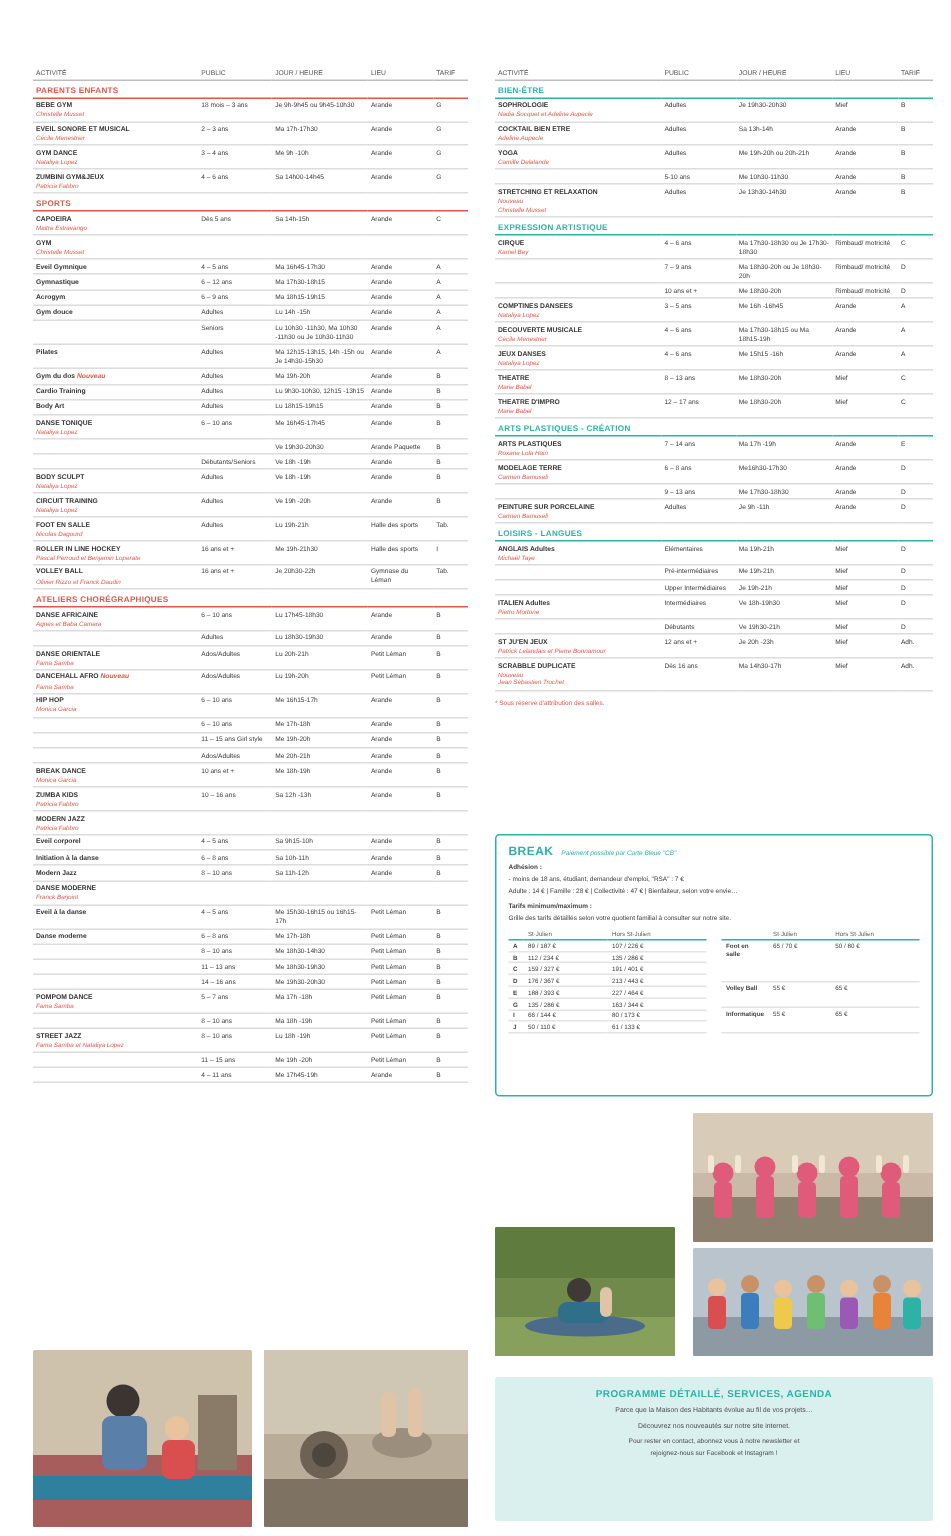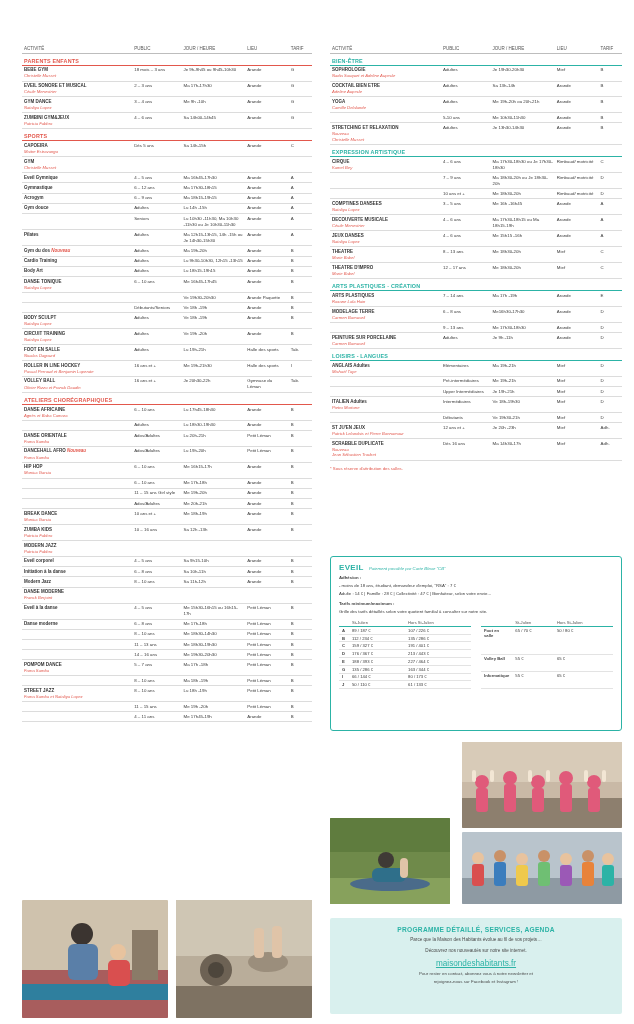--- a/index.html
+++ b/index.html
@@ -660,21 +660,21 @@
             <td class="sub">Ma 14h30-17h</td>
             <td class="sub">Mief</td>
             <td class="sub">Adh.</td>
           </tr>
         </tbody>
     </table>
     <div class="note-red">* Sous réserve d'attribution des salles.</div>
   </div>
 
   <div class="tarifs">
-    <h3>EVEIL</h3>
+    <h3>BREAK</h3>
     <span class="sub-h">Paiement possible par Carte Bleue "CB"</span>
     <p class="lbl">Adhésion :</p>
     <p>- moins de 18 ans, étudiant, demandeur d'emploi, "RSA" : 7 €</p>
     <p>Adulte : 14 € | Famille : 28 € | Collectivité : 47 € | Bienfaiteur, selon votre envie…</p>
     <p class="lbl" style="margin-top:3px;">Tarifs minimum/maximum :</p>
     <p>Grille des tarifs détaillés selon votre quotient familial à consulter sur notre site.</p>
     <div class="price-tables">
       <table class="ptab" id="ptab1">
           <thead>
             <tr>
@@ -841,18 +841,17 @@
       <ellipse cx="92" cy="62" rx="20" ry="10" fill="#9b8e7c"></ellipse>
       <rect x="78" y="28" width="10" height="30" rx="4" fill="#e0c4a8"></rect>
       <rect x="96" y="26" width="10" height="32" rx="4" fill="#e0c4a8"></rect>
     </svg>
   </div>
 
   <div class="footer">
     <h4>PROGRAMME DÉTAILLÉ, SERVICES, AGENDA</h4>
     <p>Parce que la Maison des Habitants évolue au fil de vos projets…</p>
     <p>Découvrez nos nouveautés sur notre site internet.</p>
-    <a class="url" href="#">maisondeshabitants.fr</a>
     <div class="small">Pour rester en contact, abonnez vous à notre newsletter et</div>
     <div class="small">rejoignez-nous sur Facebook et Instagram !</div>
   </div>
 
 </div>
 
 </body></html>

